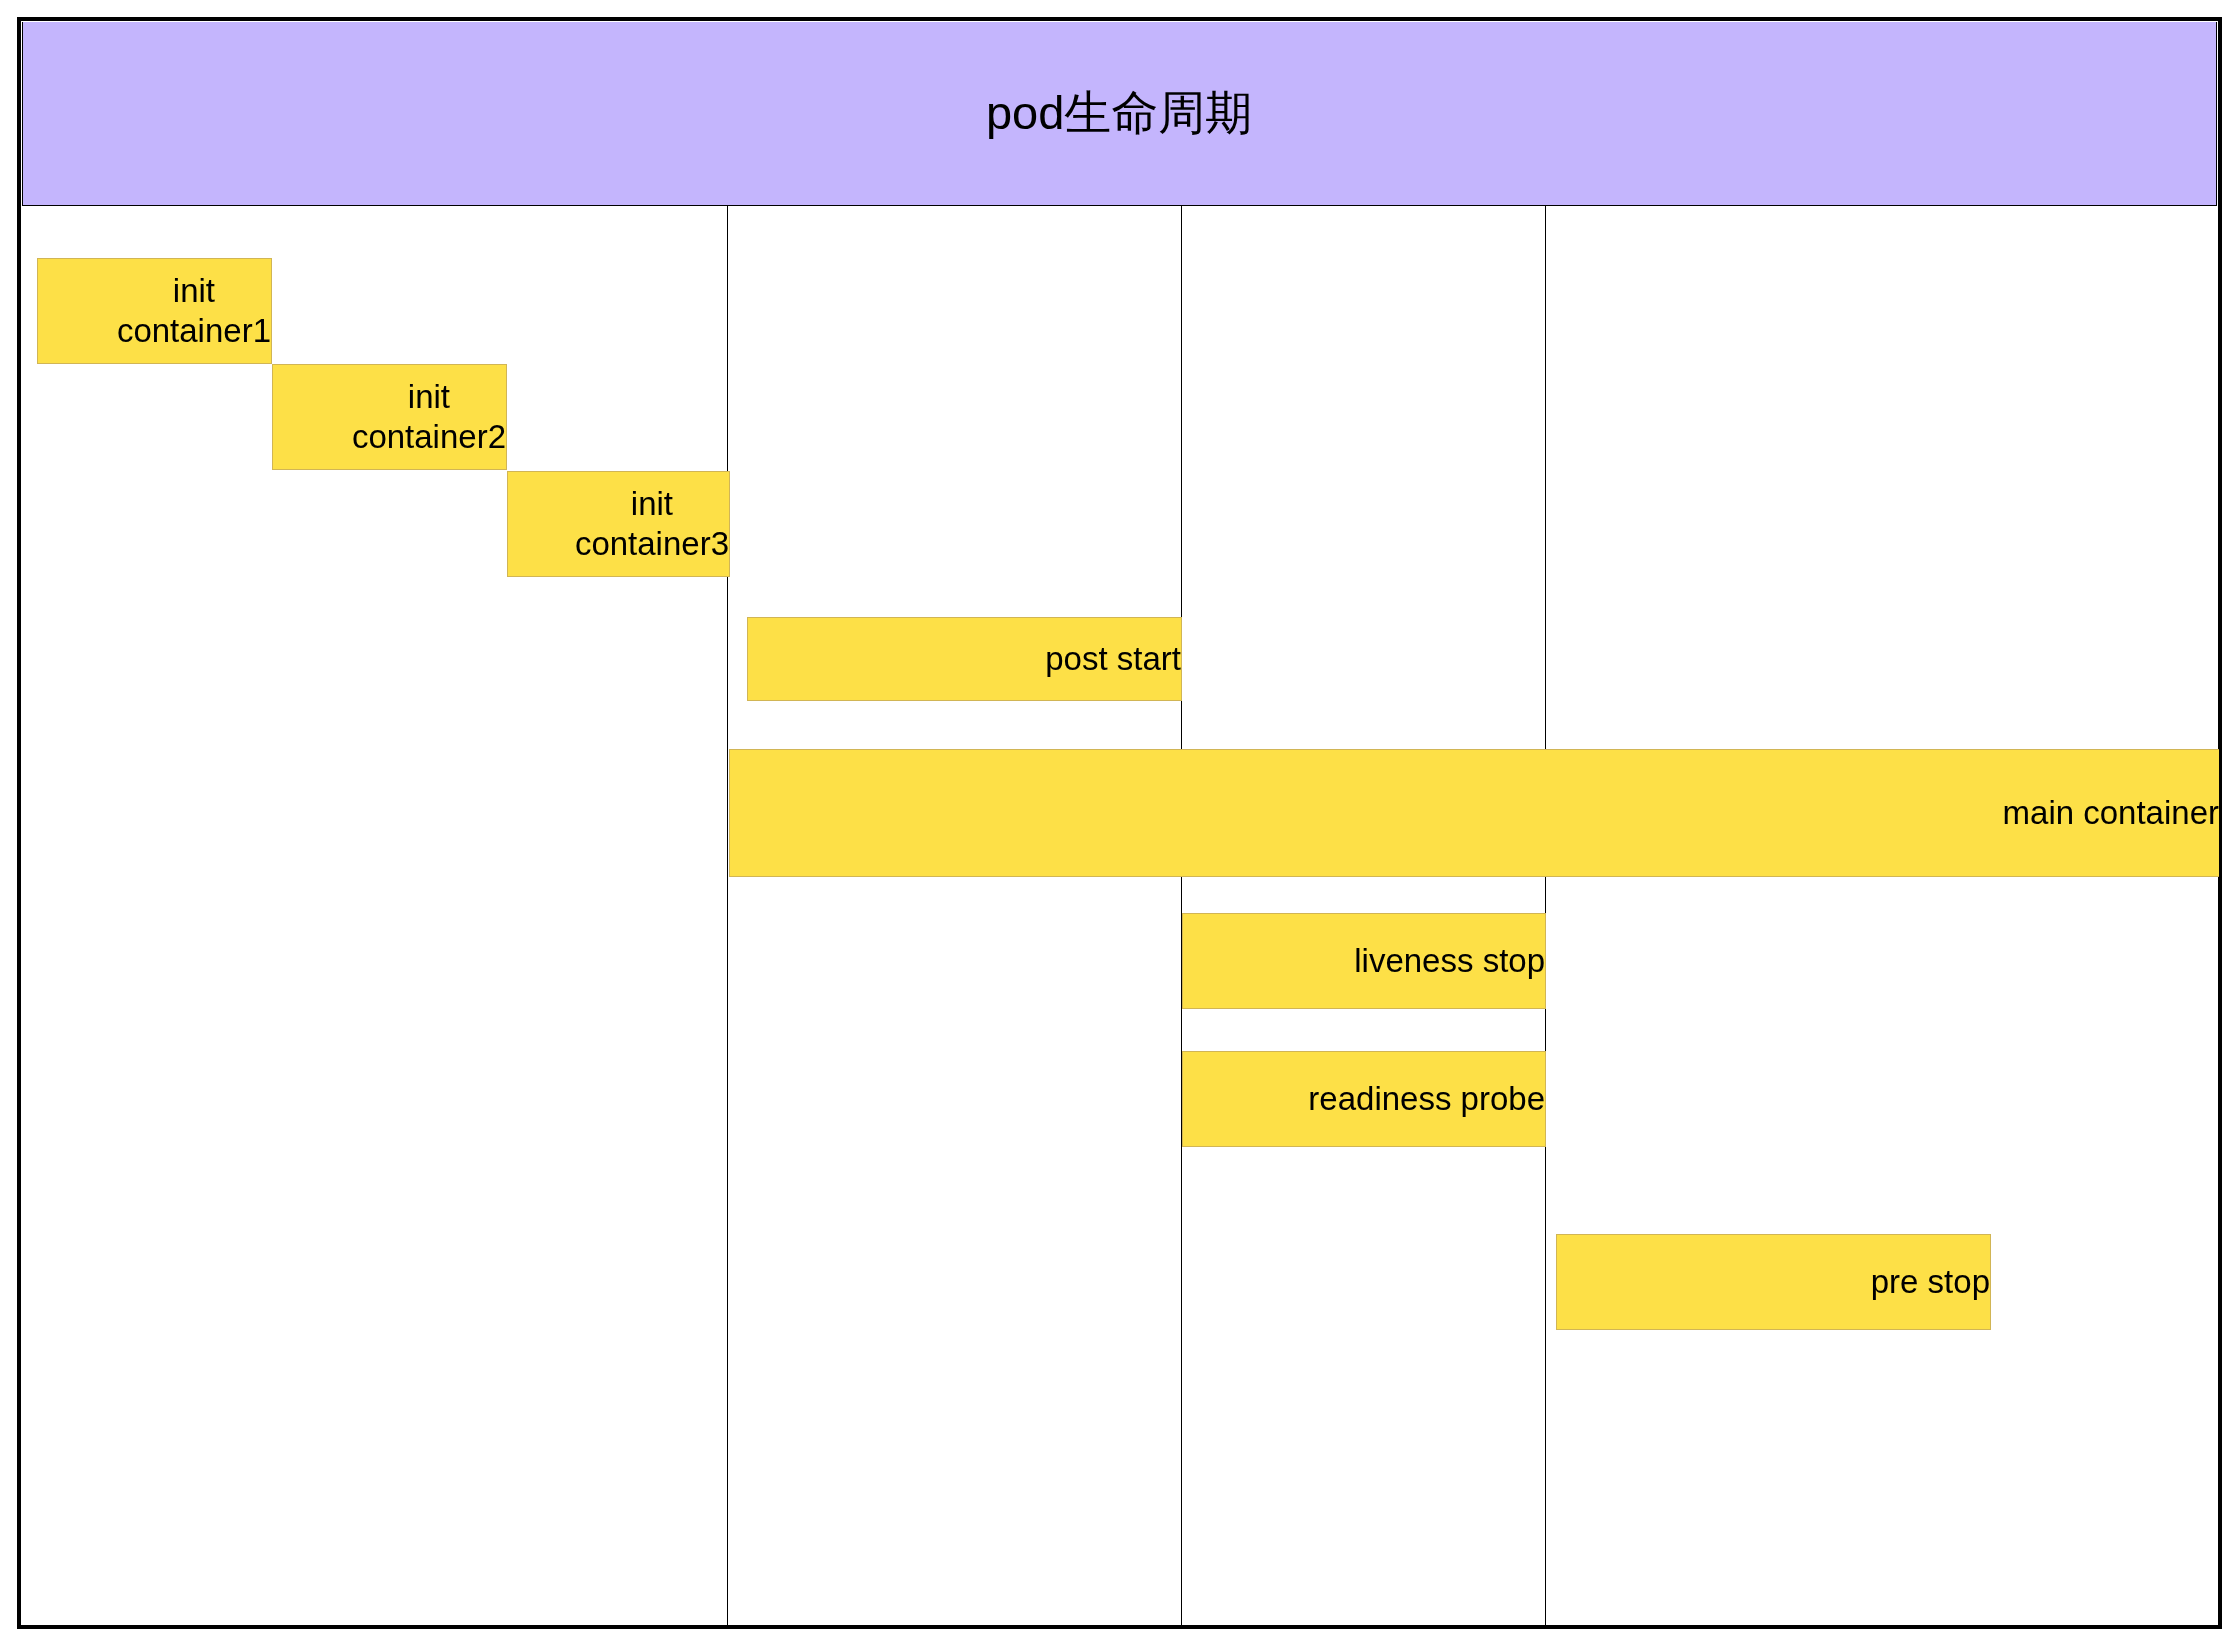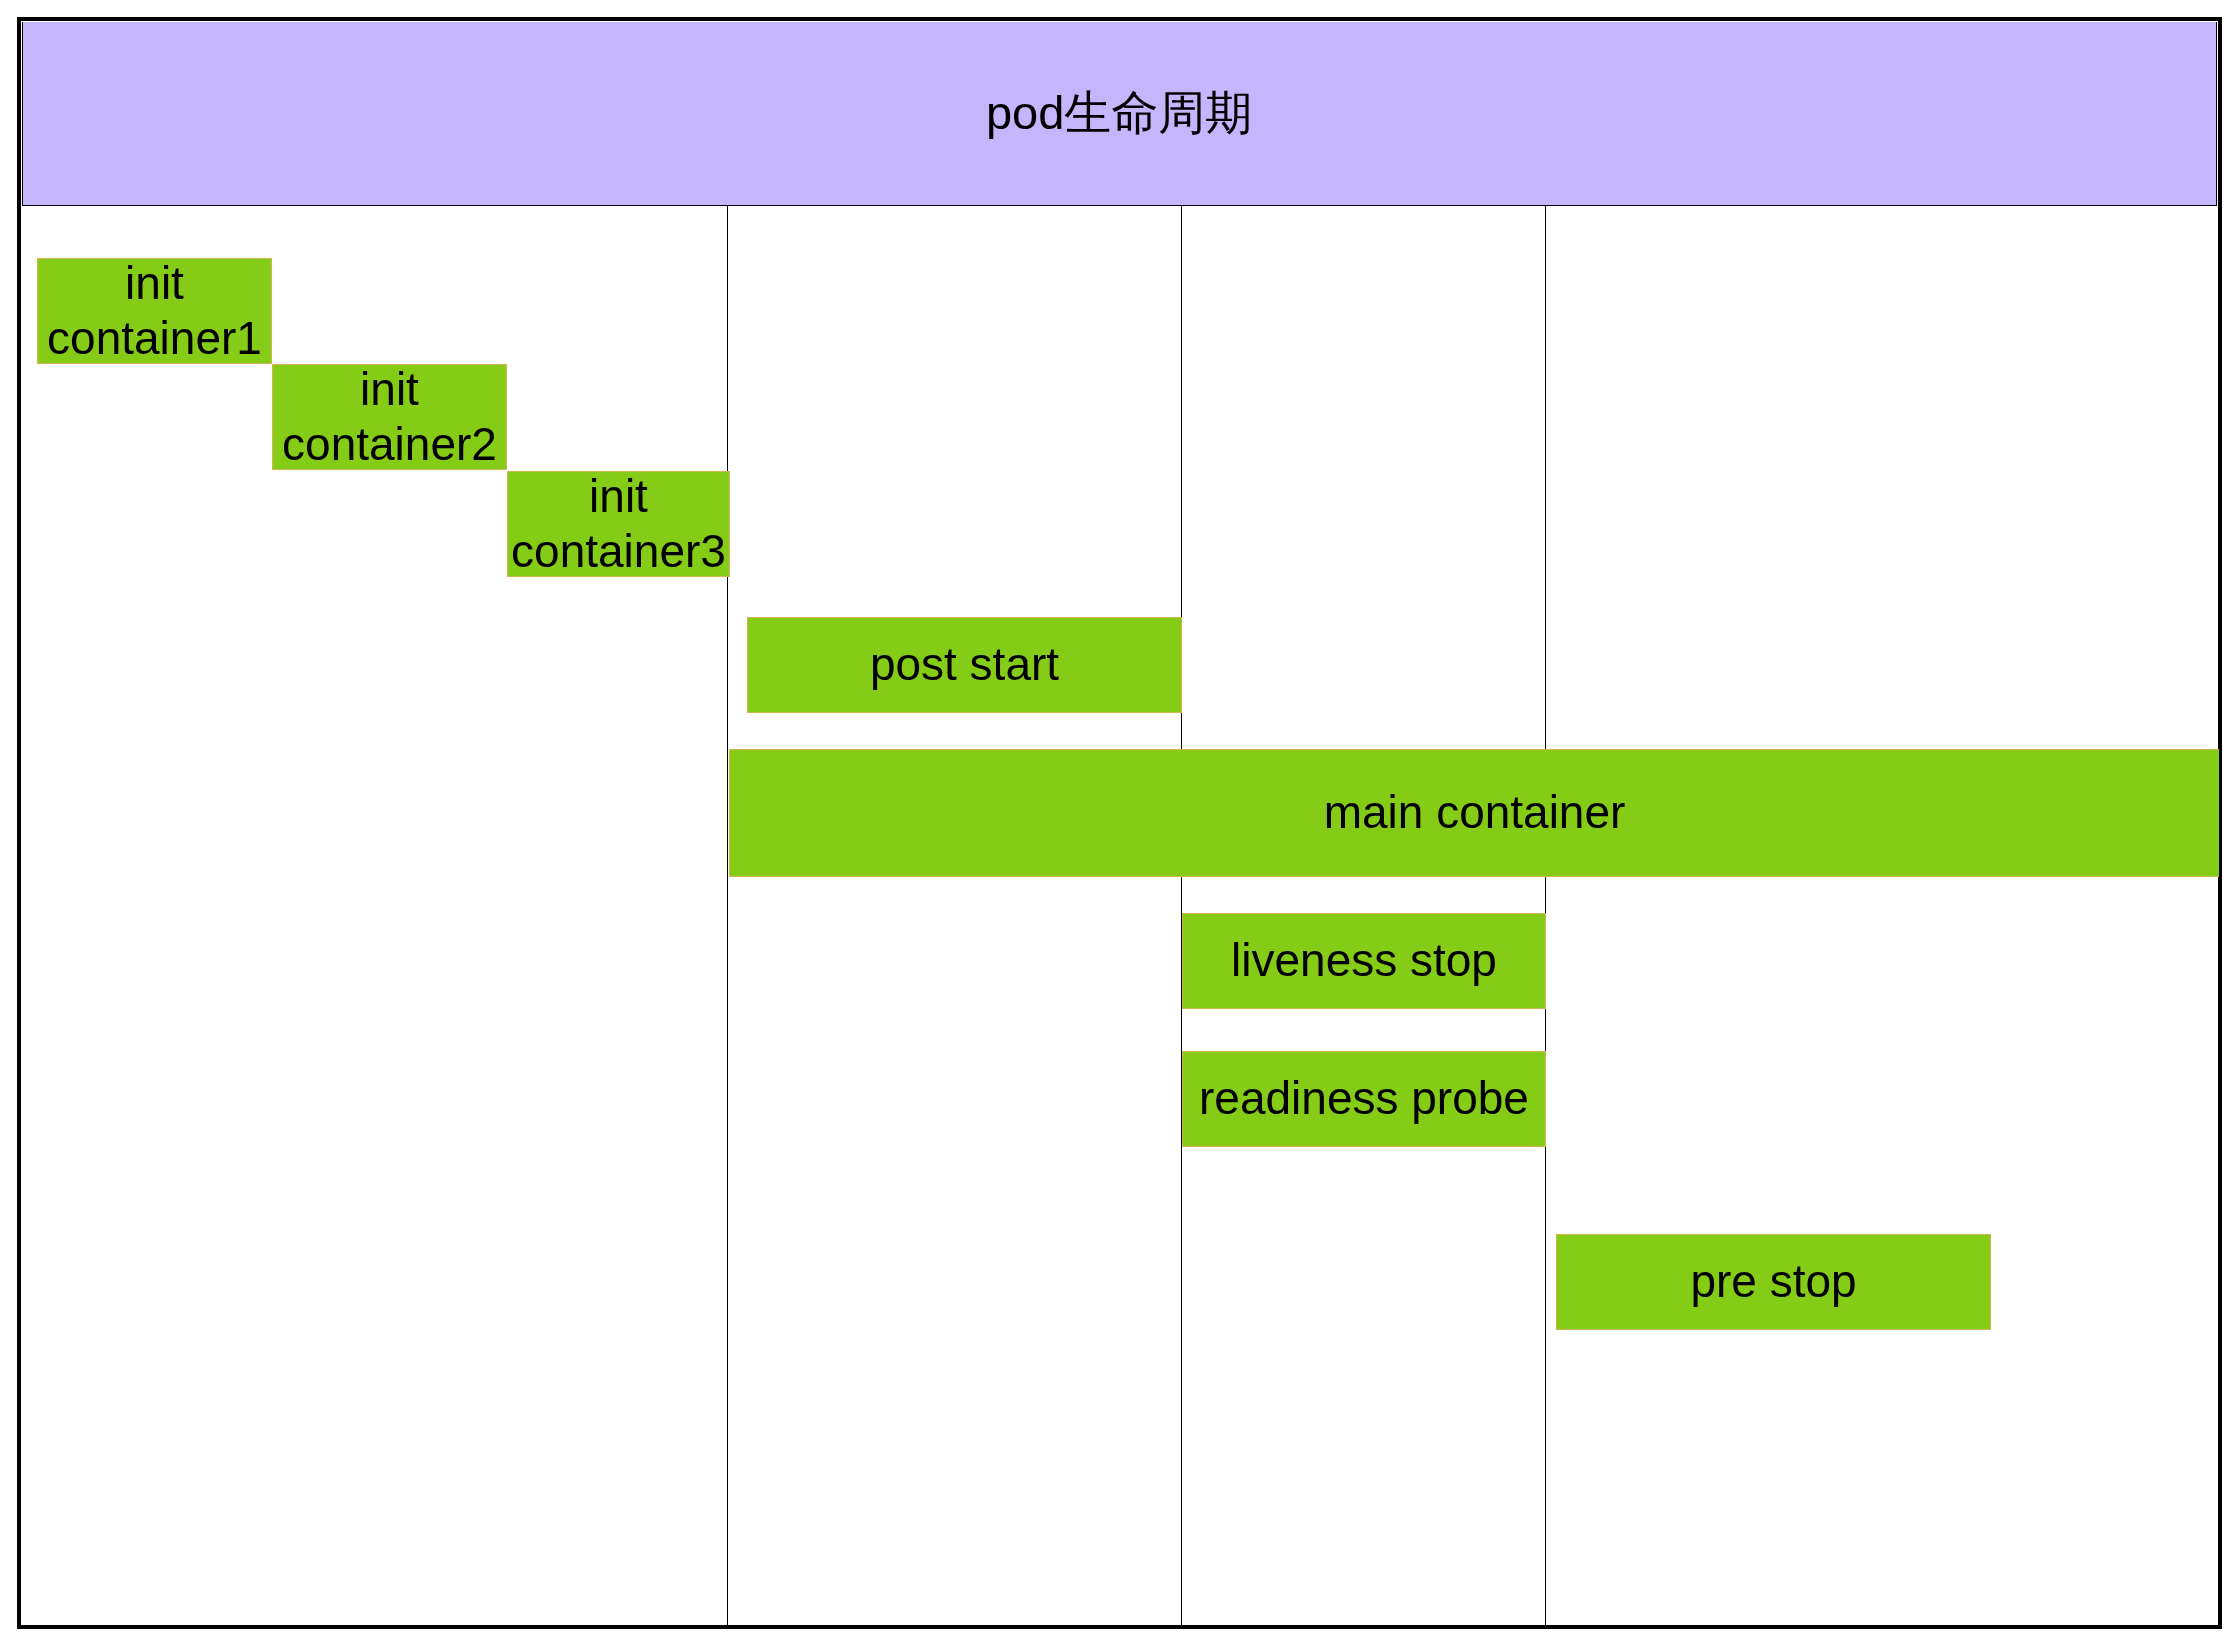--- a/index.html
+++ b/index.html
@@ -38,27 +38,27 @@
       font-size: 47px;
       color: #000000;
     }
     .vline {
       position: absolute;
       width: 0;
       border-left: 1.9px solid #000000;
     }
     .box {
       position: absolute;
-      background: #84cc16;
+      background: #fde047;
       border: 1.9px solid #d1b555;
       display: flex;
       align-items: center;
-      justify-content: center;
+      justify-content: flex-end;
       text-align: center;
-      font-size: 46px;
+      font-size: 33px;
       color: #000000;
       line-height: 1.2;
     }
   </style>
 </head>
 <body>
 
 <div class="outer-frame"></div>
 
 <div class="title-bar">
@@ -74,21 +74,21 @@
 </div>
 
 <div class="box" style="left:272px; top:364px; width:235px; height:106px;">
   <span>init<br>container2</span>
 </div>
 
 <div class="box" style="left:507px; top:471px; width:223px; height:106px;">
   <span>init<br>container3</span>
 </div>
 
-<div class="box" style="left:747px; top:617px; width:435px; height:96px;">
+<div class="box" style="left:747px; top:617px; width:435px; height:84px;">
   <span>post start</span>
 </div>
 
 <div class="box" style="left:729px; top:749px; width:1490px; height:128px; border-right:none;">
   <span>main container</span>
 </div>
 
 <div class="box" style="left:1182px; top:913px; width:364px; height:96px;">
   <span>liveness stop</span>
 </div>

